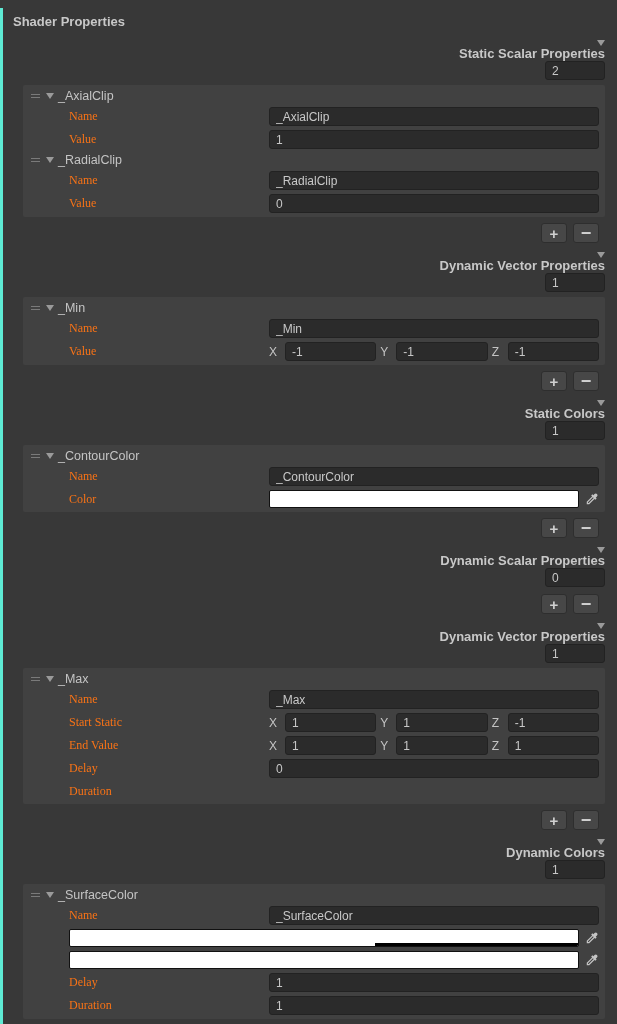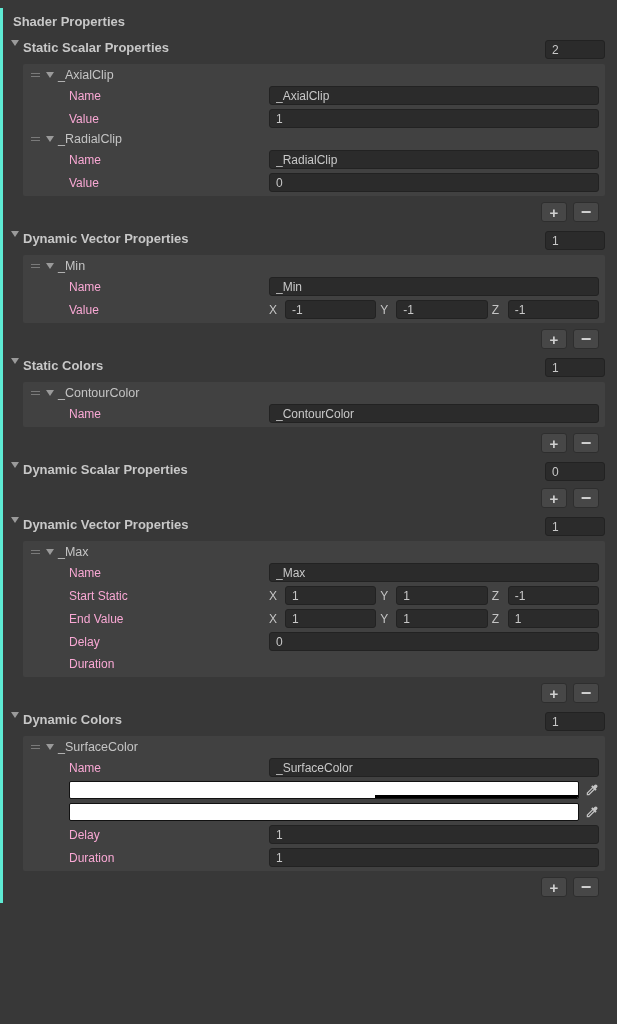--- a/index.html
+++ b/index.html
@@ -19,23 +19,24 @@
     margin-top: 8px;
   }
   .header-title {
     font-weight: bold;
     font-size: 13px;
     padding: 2px 0 4px 10px;
     color: #c8c8c8;
   }
   .section-header {
     display: flex;
-    align-items: flex-start;
+    align-items: flex-end;
     padding: 3px 4px 3px 8px;
     margin-top: 4px;
+    flex-direction: column;
   }
   .section-header .label {
     font-weight: bold;
     font-size: 13px;
     flex: 0 0 auto;
     margin-left: 4px;
     color: #c8c8c8;
   }
   .section-header .count-input {
     margin-left: auto;
@@ -75,21 +76,22 @@
   }
   .row {
     display: flex;
     align-items: center;
     padding: 2px 4px 2px 44px;
     min-height: 22px;
   }
   .row .label {
     width: 200px;
     flex: 0 0 200px;
-    color: #f9a8d4;
+    color: #f97316;
+    font-family: Liberation Serif, serif;
   }
   .row .field-area {
     flex: 1 1 auto;
     display: flex;
     align-items: center;
     gap: 4px;
   }
   input.text-field {
     width: 100%;
     background: #2b2b2b;
@@ -302,20 +304,35 @@
         </div>
       <div class="fold"></div>
       <div class="title">_ContourColor</div>
     </div>
     <div class="row">
       <div class="label">Name</div>
       <div class="field-area">
           <input class="text-field" value="_ContourColor" style="">
         </div>
     </div>
+    <div class="row">
+      <div class="label">Color</div>
+      <div class="field-area">
+        <div class="color-row">
+          <div class="color-swatch">
+            <div class="main" style="background:#ffffff"></div>
+            <div class="alpha-track"></div>
+            <div class="alpha-fill" style="width:100%"></div>
+          </div>
+          <svg class="eyedropper" viewBox="0 0 16 16">
+              <path fill="currentColor" d="M13.7 2.3a2 2 0 0 0-2.8 0l-1.4 1.4-1-1-1.4 1.4 1 1L2 11.2V14h2.8l6.1-6.1 1 1 1.4-1.4-1-1 1.4-1.4a2 2 0 0 0 0-2.8zM4.2 12.6H3.4v-.8l5.7-5.7.8.8-5.7 5.7z"></path>
+            </svg>
+        </div>
+      </div>
+    </div>
   </div>
   <div class="footer">
     <div class="icon-btn">
         <span>+</span>
       </div>
     <div class="icon-btn minus">
         <span>−</span>
       </div>
   </div>
 

